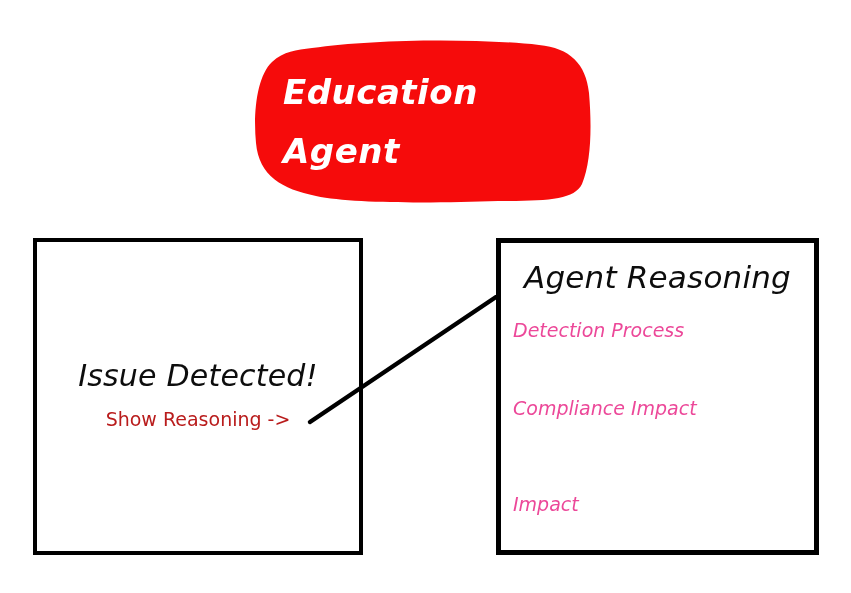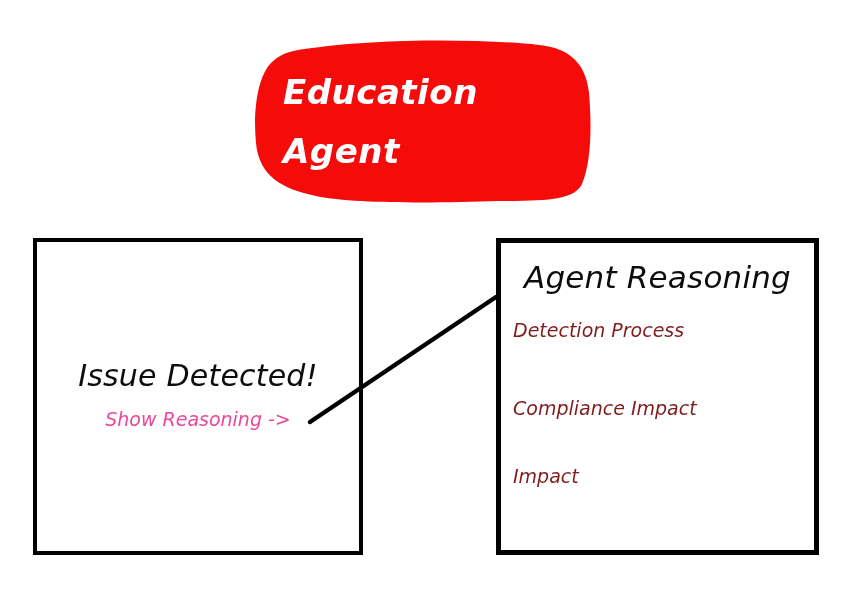--- a/index.html
+++ b/index.html
@@ -75,46 +75,45 @@
     color: #0d0d0d;
     letter-spacing: 0.2px;
   }
   .issue-action {
     position: absolute;
     left: 0;
     top: 166px;
     width: 100%;
     text-align: center;
     font-size: 19px;
-    font-style: italic;
-    color: #ec4899;
+    color: #b91c1c;
     cursor: pointer;
   }
 
   .reasoning-title {
     position: absolute;
     left: 0;
     top: 16px;
     width: 100%;
     text-align: center;
     font-size: 31px;
     font-style: italic;
     color: #0d0d0d;
     letter-spacing: 0.2px;
   }
   .reasoning-item {
     position: absolute;
     left: 12px;
     font-size: 19px;
     font-style: italic;
-    color: #7f1d1d;
+    color: #ec4899;
   }
   .reasoning-item.item-0 { top: 76px; }
   .reasoning-item.item-1 { top: 154px; }
-  .reasoning-item.item-2 { top: 222px; }
+  .reasoning-item.item-2 { top: 250px; }
 
   
   .connector {
     position: absolute;
     left: 0; top: 0;
     width: 851px; height: 593px;
     pointer-events: none;
   }
 </style>
 </head>

